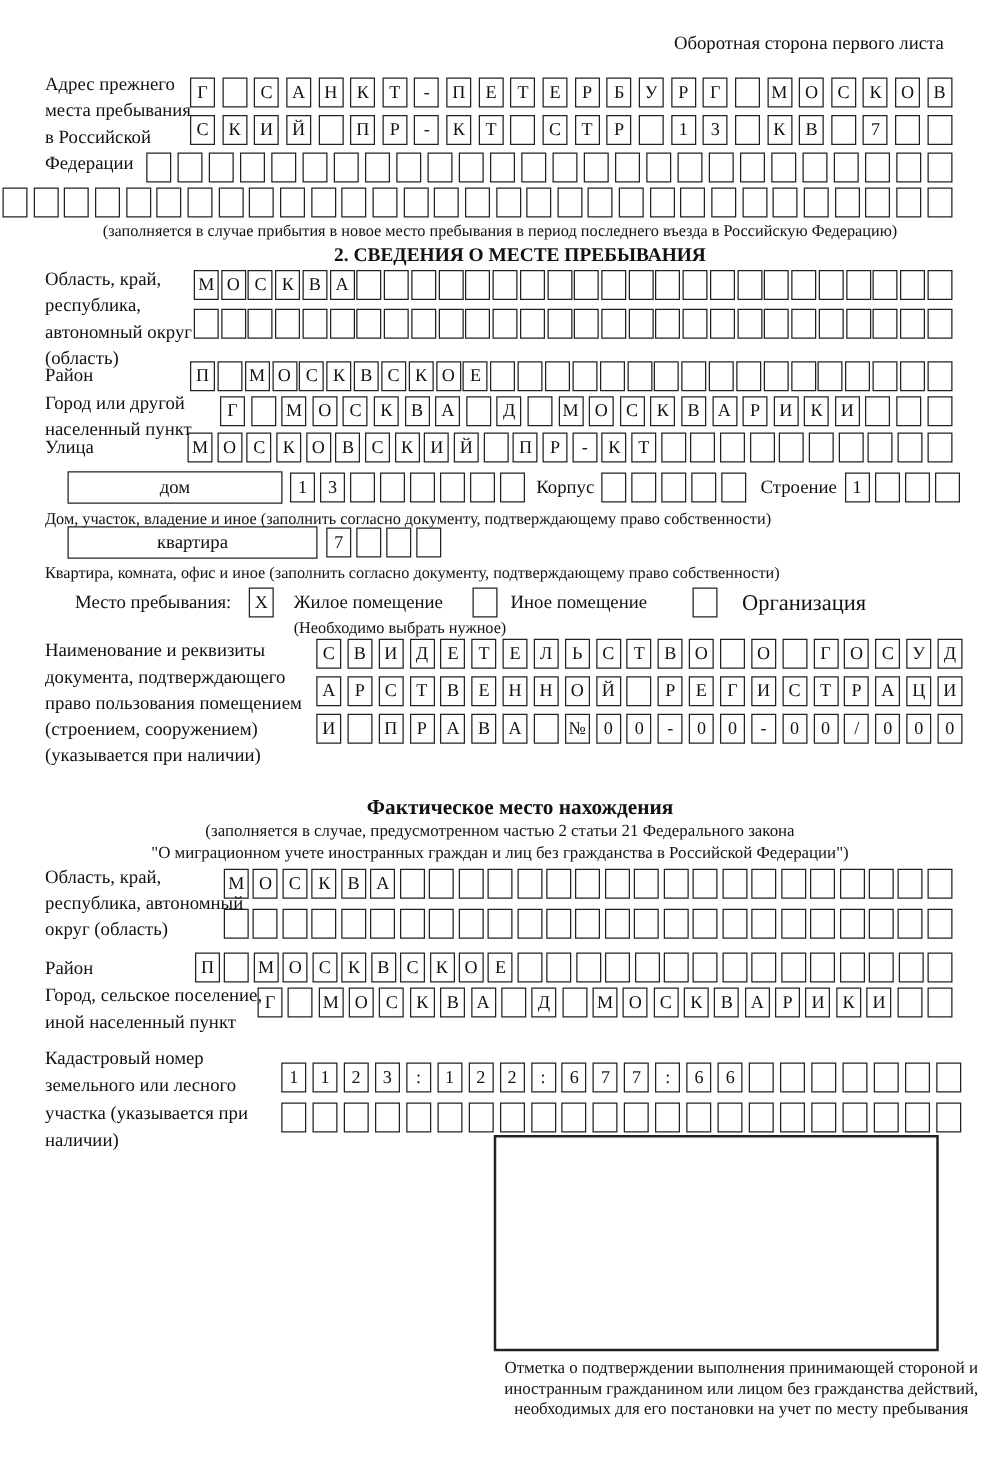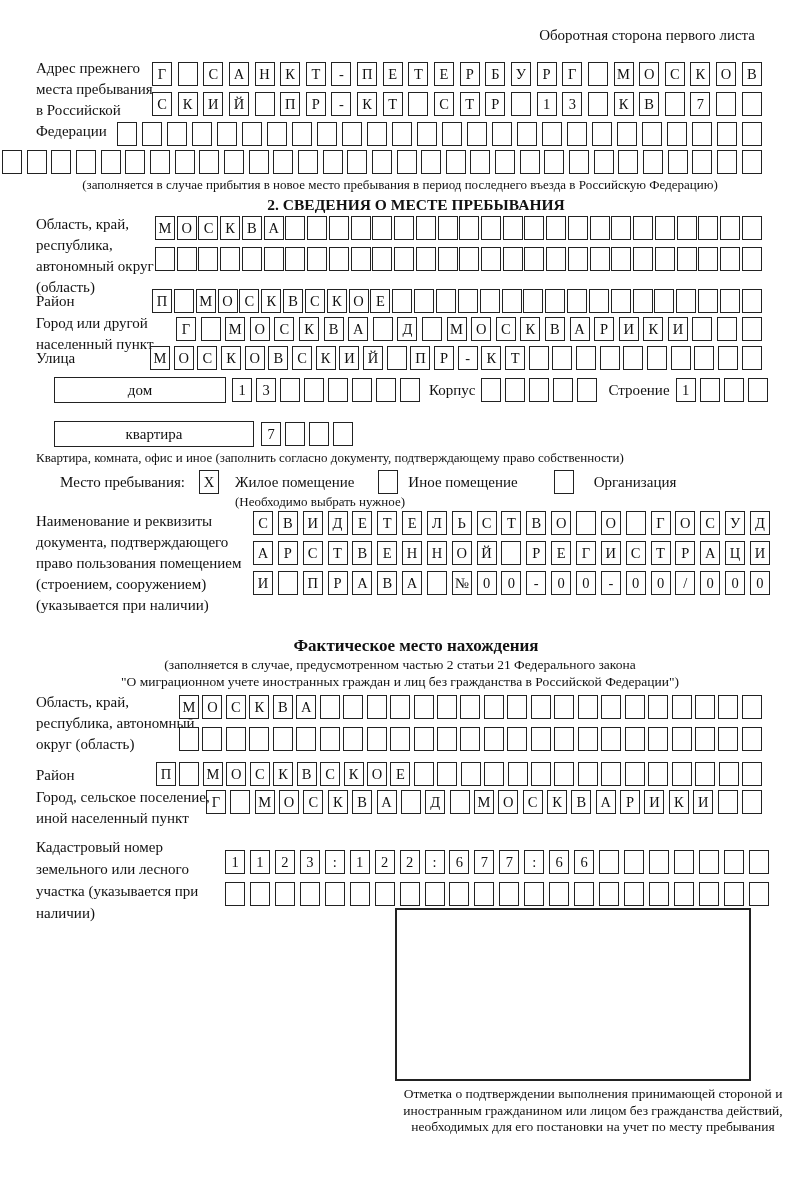--- a/index.html
+++ b/index.html
@@ -318,40 +318,41 @@
         <span class="cb"></span>
       </div>
     <div style="margin-left:11px;font-size:15px;">Строение</div>
     <div class="seg" style="margin-left:6px;">
         <span class="cb">1</span>
         <span class="cb"></span>
         <span class="cb"></span>
         <span class="cb"></span>
       </div>
   </div>
+  <div class="cap" style="top:407px;left:36px;">Дом, участок, владение и иное (заполнить согласно документу, подтверждающему право собственности)</div>
 
   <div class="iflex" style="top:421px;left:30px;">
     <div class="bigbox" style="width:200px;">квартира</div>
     <div class="seg" style="margin-left:7px;">
         <span class="cb">7</span>
         <span class="cb"></span>
         <span class="cb"></span>
         <span class="cb"></span>
       </div>
   </div>
   <div class="cap" style="top:450px;left:36px;">Квартира, комната, офис и иное (заполнить согласно документу, подтверждающему право собственности)</div>
 
   <div class="iflex" style="top:470px;left:36px;">
     <div style="font-size:15px;">Место пребывания:</div>
     <span class="cb" style="margin-left:14px;">X</span>
     <div style="margin-left:16px;font-size:15px;">Жилое помещение</div>
     <span class="cb" style="margin-left:24px;"></span>
     <div style="margin-left:10px;font-size:15px;">Иное помещение</div>
     <span class="cb" style="margin-left:36px;"></span>
-    <div style="margin-left:20px;font-size:15px;">Организация</div>
+    <div style="margin-left:20px;font-size:18px;">Организация</div>
   </div>
   <div class="cap center" style="top:494px;left:150px;width:340px;">(Необходимо выбрать нужное)</div>
 
   <div class="lbl" style="top:511px;left:36px;width:210px;">Наименование и реквизиты документа, подтверждающего право пользования помещением (строением, сооружением) (указывается при наличии)</div>
   <div class="row" style="top:511px;left:253px;width:517px;">
       <span class="cb">С</span>
       <span class="cb">В</span>
       <span class="cb">И</span>
       <span class="cb">Д</span>
       <span class="cb">Е</span>

